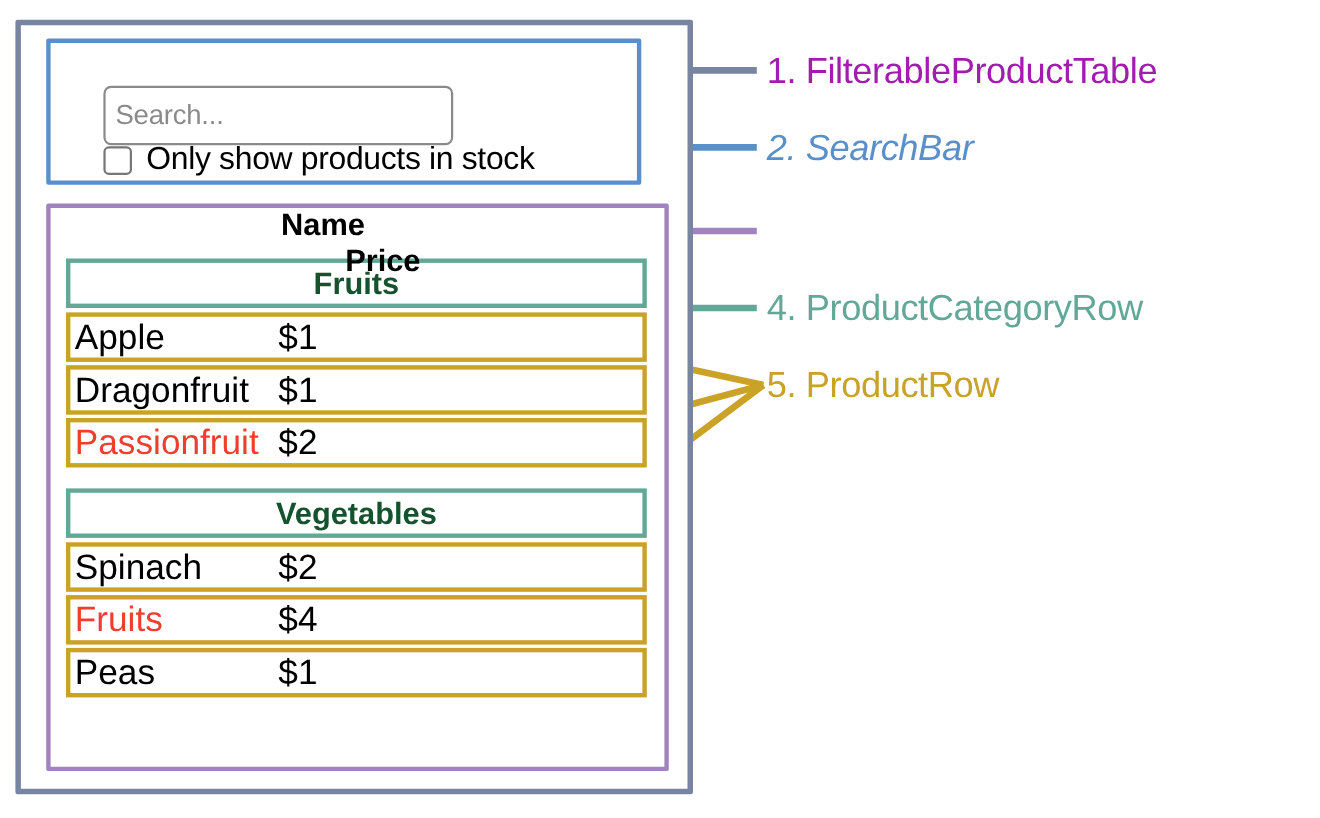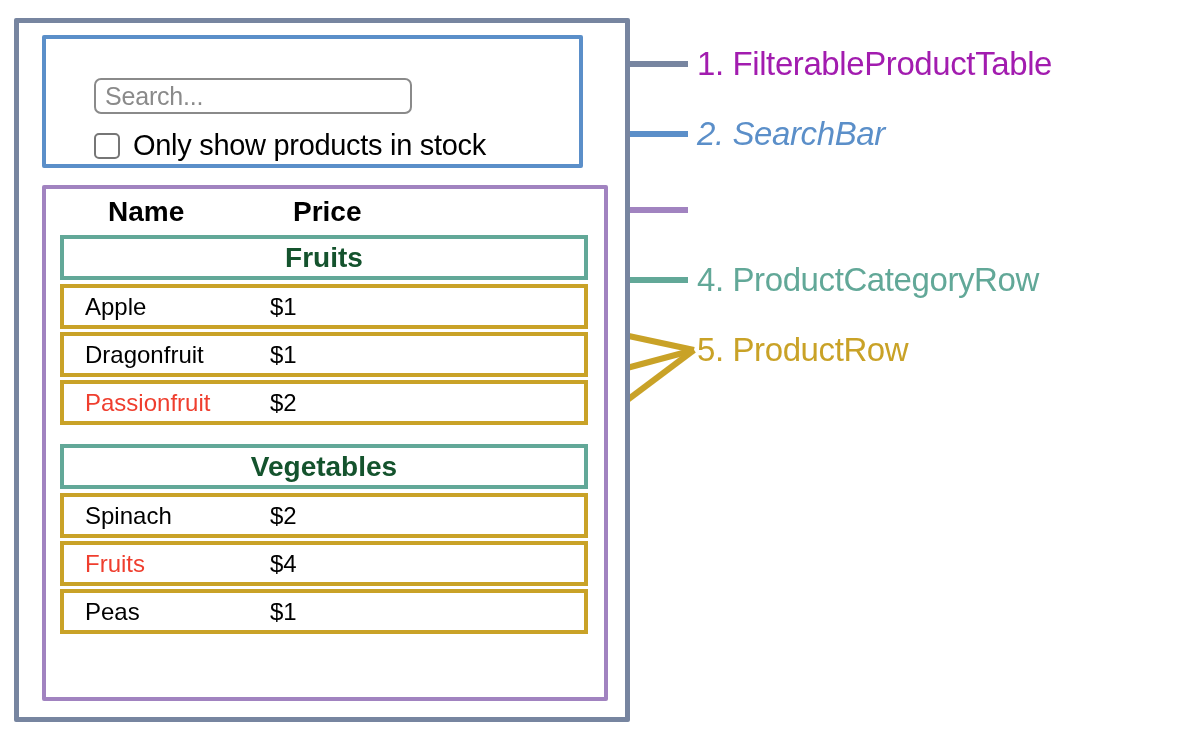--- a/index.html
+++ b/index.html
@@ -44,21 +44,21 @@
     border: 4px solid #5b8fc9;
     border-radius: 2px;
     box-sizing: border-box;
     background: #ffffff;
   }
   .search-input {
     position: absolute;
     left: 48px;
     top: 39px;
     width: 318px;
-    height: 36px;
+    height: 54px;
     box-sizing: border-box;
     border: 2px solid #8a8a8a;
     border-radius: 7px;
     background: #ffffff;
     display: flex;
     align-items: center;
     padding: 0 9px;
     font-size: 25px;
     color: #8a8a8a;
     font-family: "Liberation Sans", sans-serif;
@@ -113,20 +113,21 @@
   }
 
   .th-row {
     display: flex;
     height: 46px;
     align-items: center;
     font-weight: bold;
     font-size: 28px;
     color: #000000;
     padding-left: 48px;
+    flex-direction: column;
   }
   .th-name { width: 185px; }
   .th-price { }
 
   
   .row {
     box-sizing: border-box;
     height: 45px;
     display: flex;
     align-items: center;
@@ -136,23 +137,23 @@
   .row.category {
     border: 4px solid #62a898;
     justify-content: center;
     font-weight: bold;
     font-size: 28px;
     color: #14532d;
     margin-bottom: 4px;
   }
   .row.product {
     border: 4px solid #c9a227;
-    font-size: 24px;
+    font-size: 32px;
     color: #000000;
-    padding-left: 21px;
+    padding-left: 4px;
   }
   .cell-name {
     width: 185px;
     white-space: nowrap;
     overflow: hidden;
   }
   .cell-price {
     white-space: nowrap;
   }
   .row.product.out-of-stock .cell-name {

